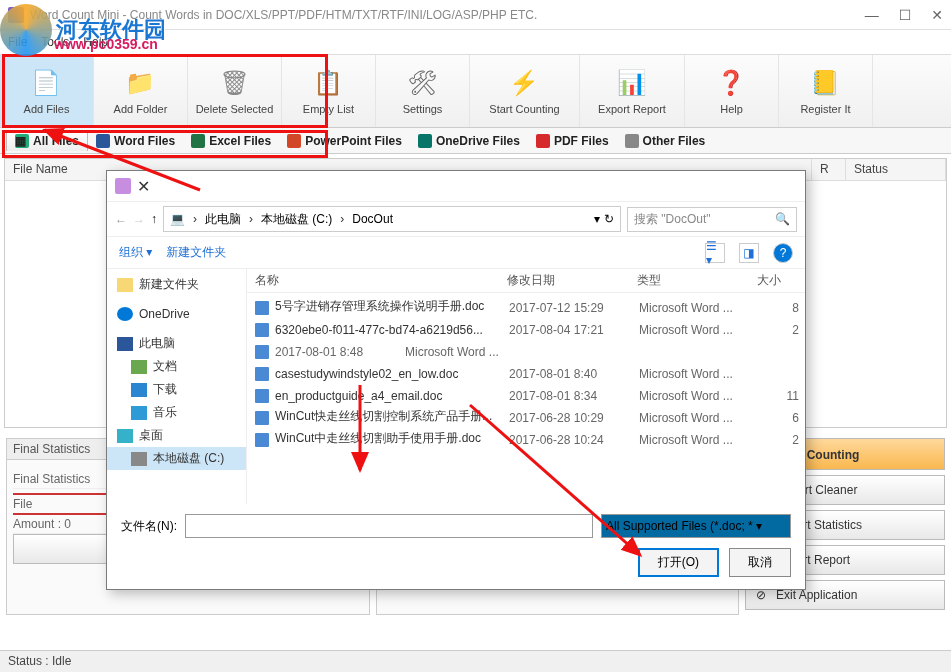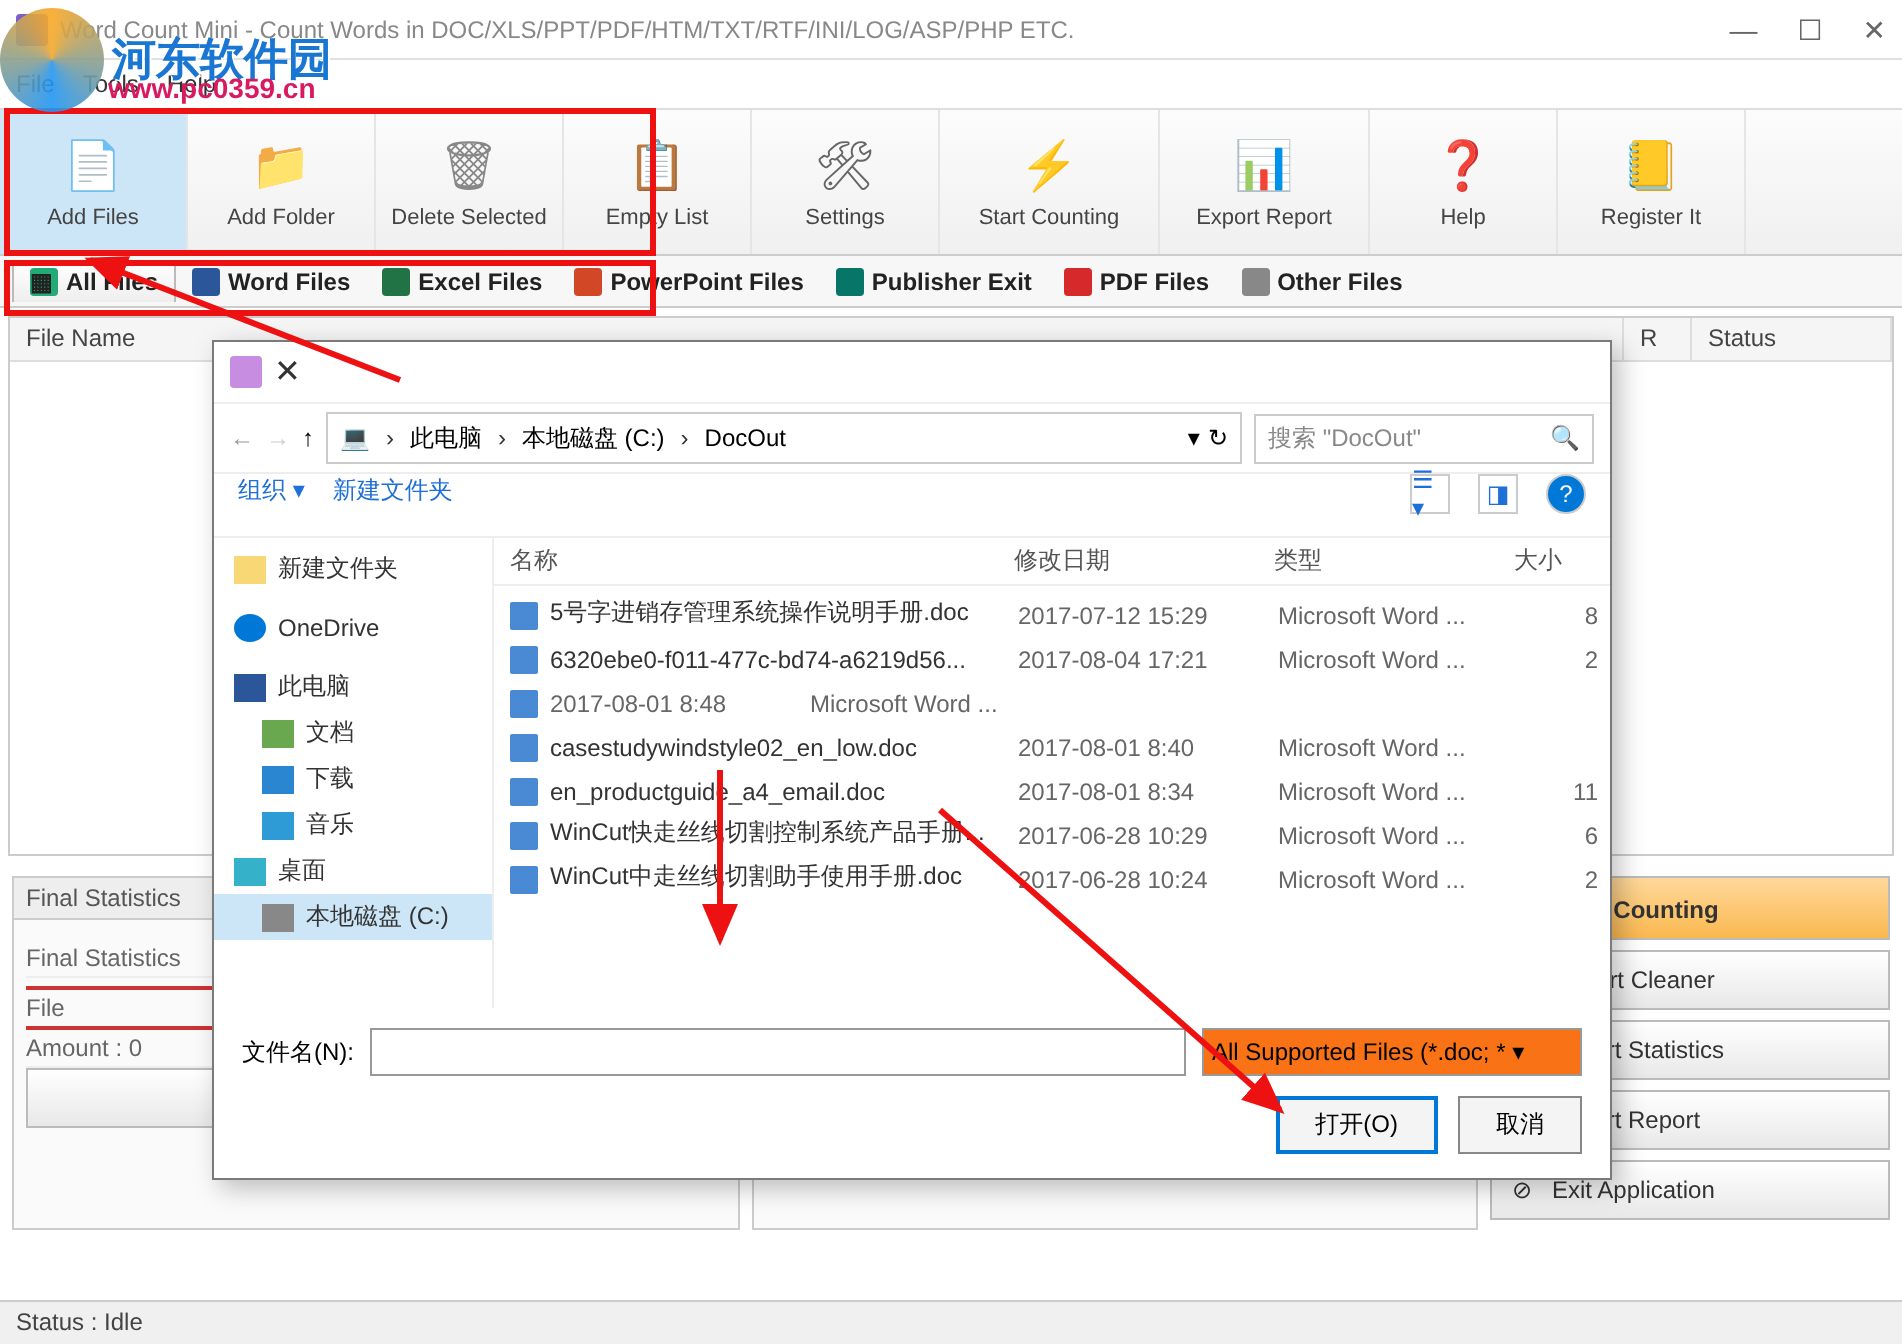--- a/index.html
+++ b/index.html
@@ -49,36 +49,36 @@
 
 .dialog-back { position: absolute; top: 170px; left: 106px; width: 700px; height: 420px; background: #fff; border: 1px solid #7a7a7a; box-shadow: 4px 4px 12px rgba(0,0,0,.25); display: flex; flex-direction: column; }
 .dlg-title { height: 30px; display: flex; align-items: center; padding: 0 8px; }
 .dlg-title .dico { width: 16px; height: 16px; background: #c78de0; border-radius: 2px; margin-right: 6px; }
 .dlg-title .dtxt { flex: 1; color: #333; }
 .dlg-title .dclose { font-size: 16px; color: #333; cursor: pointer; }
 .dlg-nav { height: 36px; border-top: 1px solid #eee; border-bottom: 1px solid #eee; display: flex; align-items: center; padding: 0 8px; gap: 6px; }
 .dlg-nav .navseg { padding: 2px 4px; color: #333; }
 .dlg-nav .path-box { flex: 1; display: flex; align-items: center; gap: 4px; border: 1px solid #ccc; padding: 3px 6px; }
 .dlg-nav .search-box { width: 170px; border: 1px solid #ccc; padding: 3px 6px; display: flex; align-items: center; color: #888; }
-.dlg-toolbar { height: 32px; display: flex; align-items: flex-start; padding: 0 12px; gap: 14px; color: #1e6fd6; border-bottom: 1px solid #eee; }
+.dlg-toolbar { height: 32px; display: flex; align-items: center; padding: 0 12px; gap: 14px; color: #1e6fd6; border-bottom: 1px solid #eee; }
 .dlg-toolbar .spacer { flex: 1; }
 .dlg-toolbar .vbtn { width: 20px; height: 20px; border: 1px solid #ccc; display: flex; align-items: center; justify-content: center; }
 .dlg-body { flex: 1; display: flex; overflow: hidden; }
 .dlg-tree { width: 140px; border-right: 1px solid #eee; padding: 4px 0; overflow: auto; }
 .tree-item { display: flex; align-items: center; gap: 6px; padding: 3px 10px; color: #333; cursor: pointer; }
 .tree-item.sel { background: #cde6f7; }
 .tree-ico { width: 16px; height: 14px; display: inline-block; }
 .dlg-files { flex: 1; overflow: auto; }
 .fh { display: flex; height: 24px; border-bottom: 1px solid #eee; align-items: center; color: #555; }
 .fh .fcol { padding: 0 8px; }
 .frow { display: flex; align-items: flex-end; height: 22px; padding-left: 8px; color: #333; }
 .frow .fico { width: 14px; height: 14px; background: #4a8ad4; margin-right: 6px; border-radius: 1px; }
 .dlg-bottom { padding: 10px 14px; display: flex; align-items: center; gap: 8px; }
 .dlg-bottom .fname-input { flex: 1; border: 1px solid #999; padding: 4px; height: 24px; }
-.dlg-bottom .ftype-sel { width: 190px; border: 1px solid #999; padding: 4px; height: 24px; background: #f97316; }
+.dlg-bottom .ftype-sel { width: 190px; border: 1px solid #999; padding: 4px; height: 24px; background: #0369a1; }
 .dlg-actions { padding: 0 14px 12px 0; display: flex; justify-content: flex-end; gap: 10px; }
 .dlg-btn { padding: 4px 18px; border: 1px solid #888; background: #f4f4f4; cursor: pointer; }
 .dlg-btn.primary { border: 2px solid #0078d7; }
 
 
 .anno-box { position: absolute; border: 3px solid #e11; pointer-events: none; }
 .arrow { position: absolute; pointer-events: none; }
 
 
 .watermark { position: absolute; top: 0; left: 0; width: 200px; height: 60px; display: flex; align-items: center; gap: 4px; pointer-events: none; }
@@ -156,21 +156,21 @@
   <div class="ft-tab">
       <span class="ft-ico" style="background:#217346"></span>
       <span>Excel Files</span>
     </div>
   <div class="ft-tab">
       <span class="ft-ico" style="background:#d24726"></span>
       <span>PowerPoint Files</span>
     </div>
   <div class="ft-tab">
       <span class="ft-ico" style="background:#077568"></span>
-      <span>Publisher Exit</span>
+      <span>OneDrive Files</span>
     </div>
   <div class="ft-tab">
       <span class="ft-ico" style="background:#d6292b"></span>
       <span>PDF Files</span>
     </div>
   <div class="ft-tab">
       <span class="ft-ico" style="background:#888"></span>
       <span>Other Files</span>
     </div>
 </div>

